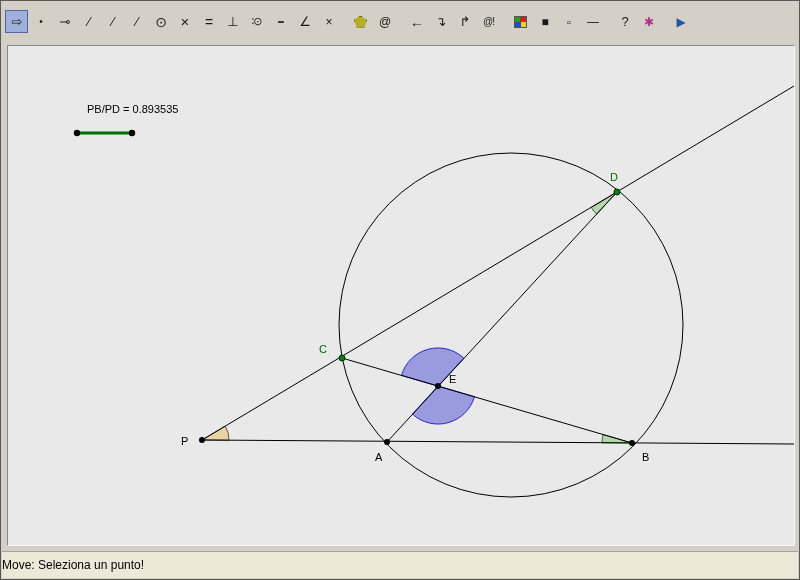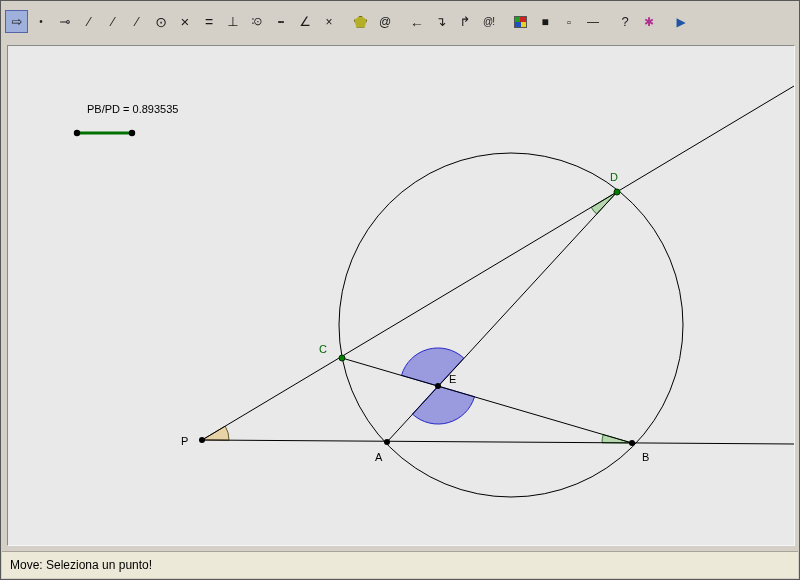--- a/index.html
+++ b/index.html
@@ -16,21 +16,21 @@
           clip-path:polygon(50% 0, 100% 38%, 81% 100%, 19% 100%, 0 38%); border:1px solid #6a6612; }
   .pal  { width:13px; height:12px; display:inline-block; background-color:#d02020;
           background-image:conic-gradient(#d02020 0 25%, #e8d020 0 50%, #2050c0 0 75%, #20a020 0 100%);
           border:1px solid #555; }
   .canvas { position:absolute; left:6px; top:44px; width:788px; height:501px; background:#e9e9e9;
             border-top:1px solid #8a8a8a; border-left:1px solid #8a8a8a;
             border-right:1px solid #f6f6f6; border-bottom:1px solid #f6f6f6; }
   .canvas svg { display:block; }
   svg text { font-family:"Liberation Sans", sans-serif; }
   .statusbar { position:absolute; left:1px; right:1px; bottom:1px; height:27px; background:#ece9d8;
-               border-top:1px solid #a8a49a; display:flex; align-items:center; padding-left:8px;
+               border-top:1px solid #a8a49a; display:flex; align-items:center; padding-left:0;
                font-size:12px; color:#000; }
 </style>
 </head>
 <body>
 
 <div class="window">
   <div class="toolbar">
       <span class="tbtn selected">⇨</span>
       <span class="tbtn" style="font-size: 10px;">•</span>
       <span class="tbtn">⊸</span>

